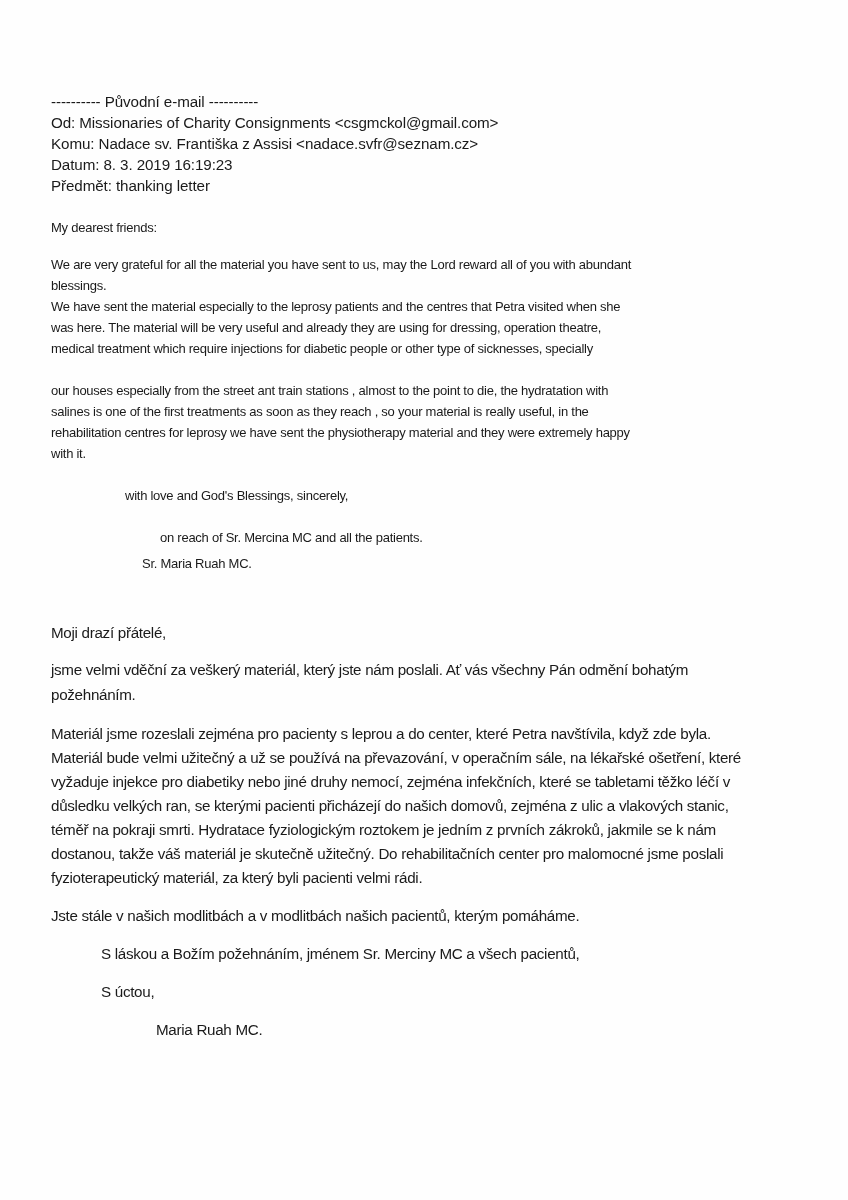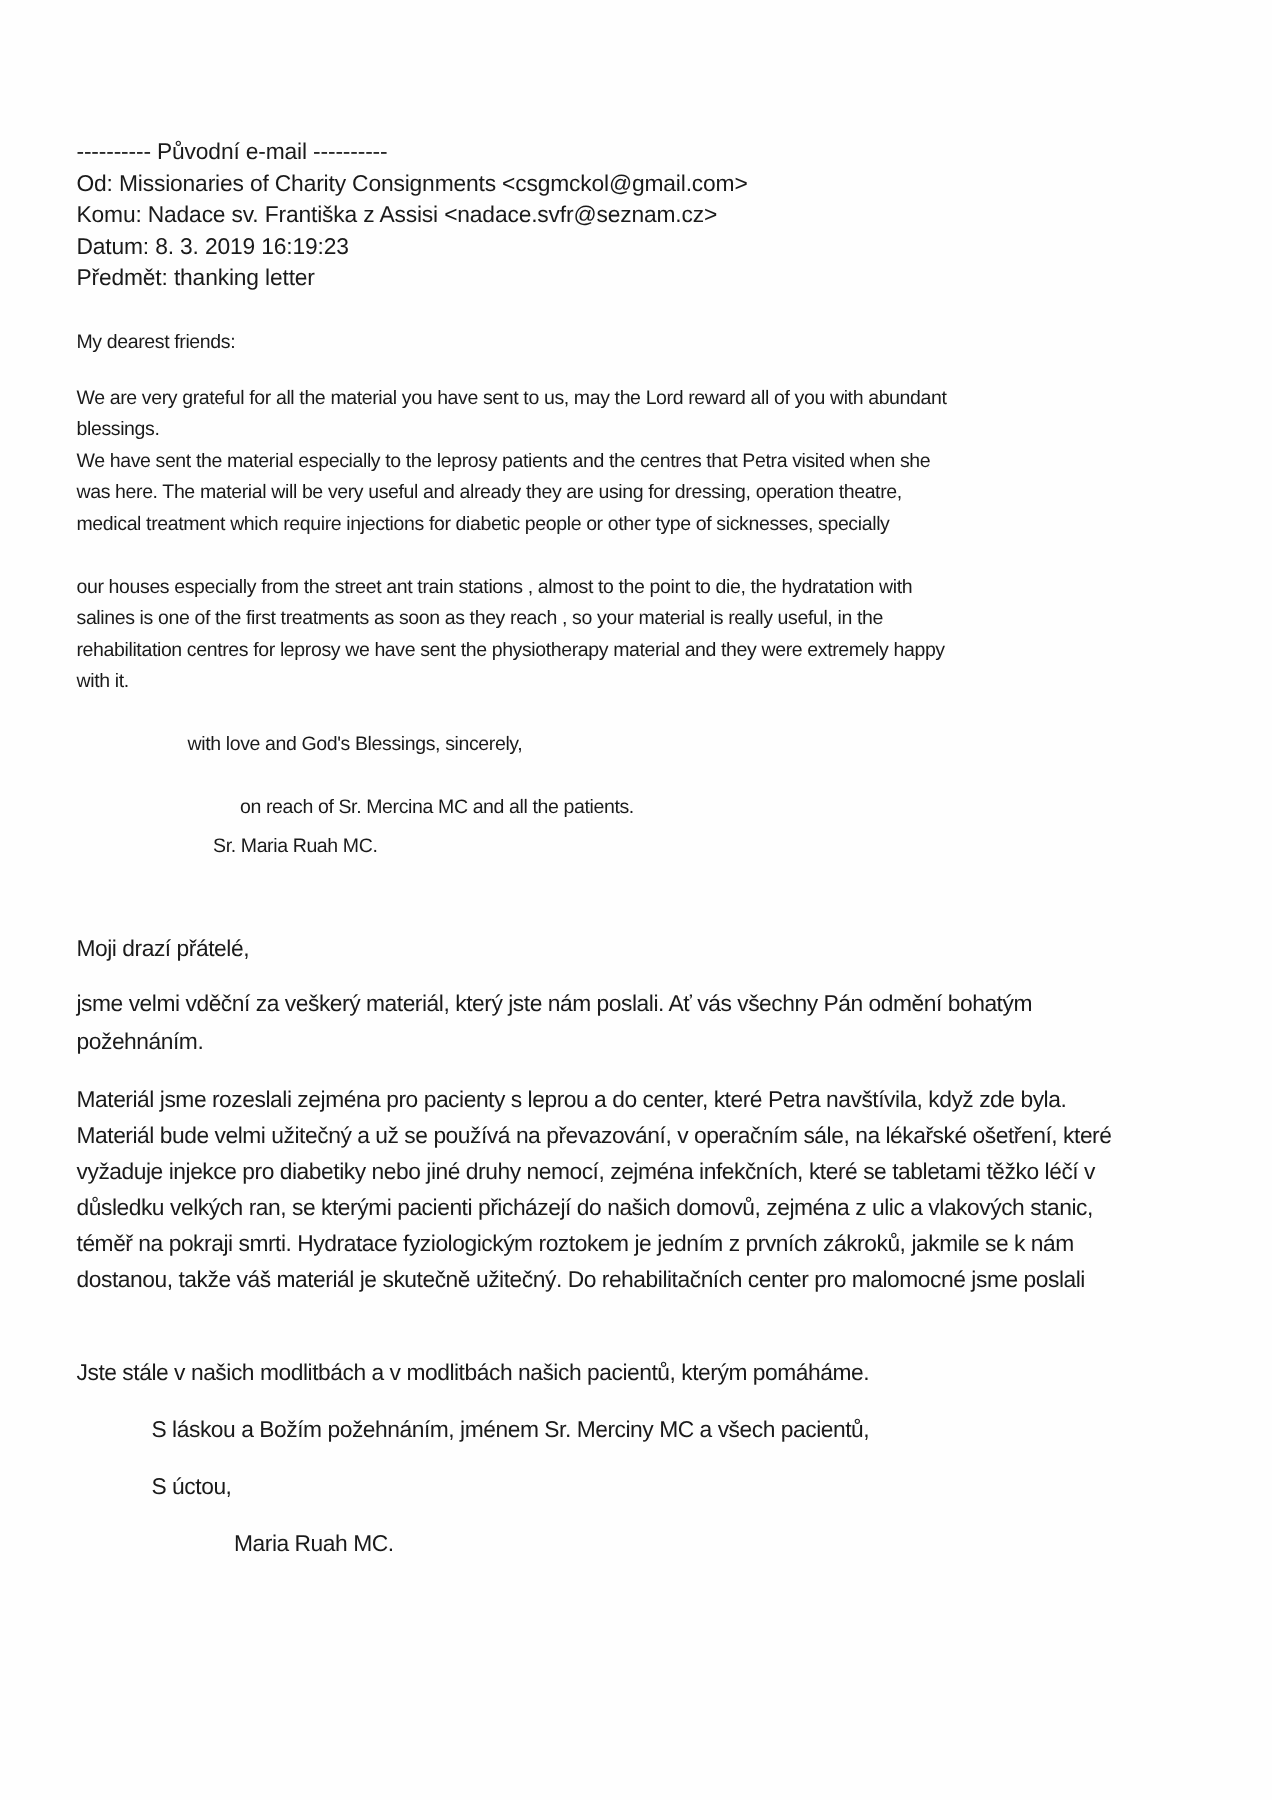--- a/index.html
+++ b/index.html
@@ -73,20 +73,21 @@
 
   <div class="line cz" style="left:51px; top:659px;">jsme velmi vděční za veškerý materiál, který jste nám poslali. Ať vás všechny Pán odmění bohatým</div>
   <div class="line cz" style="left:51px; top:684px;">požehnáním.</div>
 
   <div class="line cz" style="left:51px; top:723px;">Materiál jsme rozeslali zejména pro pacienty s leprou a do center, které Petra navštívila, když zde byla.</div>
   <div class="line cz" style="left:51px; top:747px;">Materiál bude velmi užitečný a už se používá na převazování, v operačním sále, na lékařské ošetření, které</div>
   <div class="line cz" style="left:51px; top:771px;text-align:center;">vyžaduje injekce pro diabetiky nebo jiné druhy nemocí, zejména infekčních, které se tabletami těžko léčí v</div>
   <div class="line cz" style="left:51px; top:795px;">důsledku velkých ran, se kterými pacienti přicházejí do našich domovů, zejména z ulic a vlakových stanic,</div>
   <div class="line cz" style="left:51px; top:819px;">téměř na pokraji smrti. Hydratace fyziologickým roztokem je jedním z prvních zákroků, jakmile se k nám</div>
   <div class="line cz" style="left:51px; top:843px;">dostanou, takže váš materiál je skutečně užitečný. Do rehabilitačních center pro malomocné jsme poslali</div>
+  <div class="line cz" style="left:51px; top:867px;">fyzioterapeutický materiál, za který byli pacienti velmi rádi.</div>
 
   <div class="line cz" style="left:51px; top:905px;">Jste stále v našich modlitbách a v modlitbách našich pacientů, kterým pomáháme.</div>
 
   <div class="line cz" style="left:101px; top:943px;">S láskou a Božím požehnáním, jménem Sr. Merciny MC a všech pacientů,</div>
   <div class="line cz" style="left:101px; top:981px;">S úctou,</div>
   <div class="line cz" style="left:156px; top:1019px;">Maria Ruah MC.</div>
 
 </div>
 
 </body></html>

